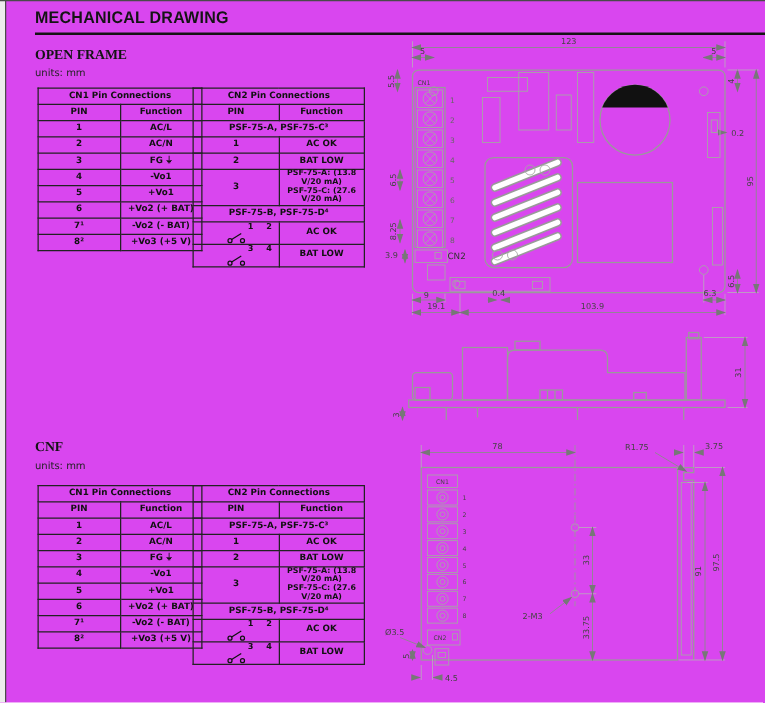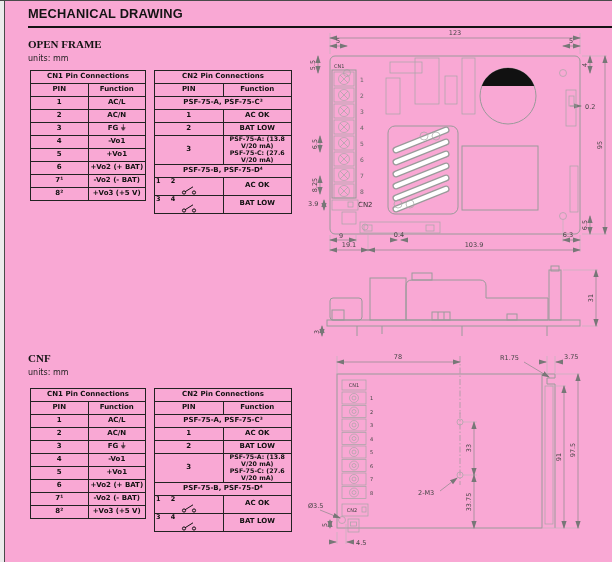--- a/index.html
+++ b/index.html
@@ -1,39 +1,39 @@
 <!DOCTYPE html>
 <html><head>
 <meta charset="utf-8">
 <style>
   html,body{margin:0;padding:0;background:#fff;}
-  .page{position:relative;width:612px;height:562px;background:#f9a8d4;overflow:hidden;
+  .page{position:relative;width:612px;height:562px;background:#d946ef;overflow:hidden;
         font-family:"DejaVu Sans",sans-serif;color:#111;}
   .edge-strip{position:absolute;left:0;top:0;width:4px;height:562px;background:#ececec;}
   .edge-line-v{position:absolute;left:4px;top:0;width:1px;height:562px;background:#4a4a4a;}
   .edge-line-h{position:absolute;left:0;top:0;width:612px;height:1px;background:#4a4a4a;}
 
   .doc-title{position:absolute;left:28px;top:6px;margin:0;font-size:13.5px;font-weight:800;
              letter-spacing:.2px;transform:scaleX(.95);transform-origin:left;color:#141414;
              font-family:"Liberation Sans",sans-serif;}
   .title-rule{position:absolute;left:28px;top:26px;width:584px;height:2px;background:#141414;}
   .sec-head{position:absolute;margin:0;font-size:11px;font-weight:800;color:#141414;
             font-family:Liberation Serif, serif;}
   .units{position:absolute;font-size:8px;color:#222;}
 
   table.pin-table{position:absolute;border-collapse:collapse;table-layout:fixed;
       font-family:"DejaVu Sans",sans-serif;font-size:7px;font-weight:bold;color:#111;}
   table.pin-table td{border:1px solid #222;text-align:center;padding:0 1px;height:12px;line-height:1.1;}
-  table.cn1-t{width:116px;}
+  table.cn1-t{width:132px;}
   table.cn1-t td.c-pin{width:53px;}
   table.cn2-t{width:138px;}
   table.cn2-t td.c-pin{width:34px;}
   td.two-line{font-size:6.3px;height:22px;}
   td.sw-cell{height:21px;padding:1px 0 0 2px;}
-  .sw-nums{font-size:6.5px;letter-spacing:4px;text-align:left;line-height:7px;}
+  .sw-nums{font-size:6.5px;letter-spacing:4px;text-align:right;line-height:7px;}
   .sw-sym{display:block;margin:0 auto;}
 
   svg text{font-family:"DejaVu Sans",sans-serif;font-size:6.5px;fill:#444;}
   svg text.tiny{font-size:5px;}
   svg text.pinnum{font-size:6px;fill:#666;}
   svg .geo{stroke:#9a9a9a;fill:none;stroke-width:1;}
   svg .geo-thin{stroke:#a6a6a6;fill:none;stroke-width:.7;}
   svg .dim{stroke:#8a8a8a;fill:none;stroke-width:.7;}
   svg .ext{stroke:#b5b5b5;fill:none;stroke-width:.6;}
   svg .cl{stroke:#999;fill:none;stroke-width:.7;stroke-dasharray:6 2 1.5 2;}

